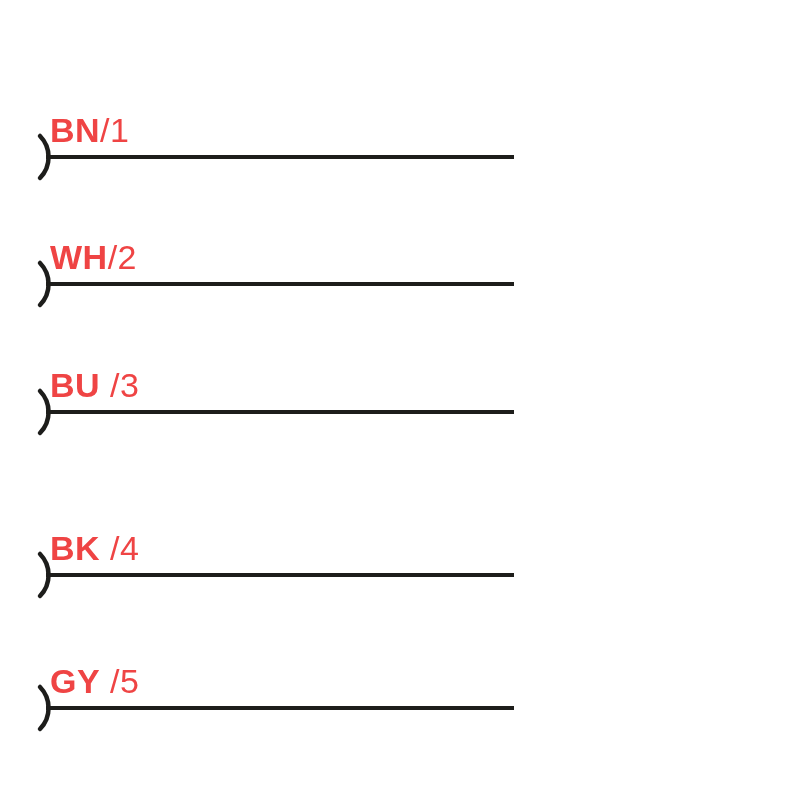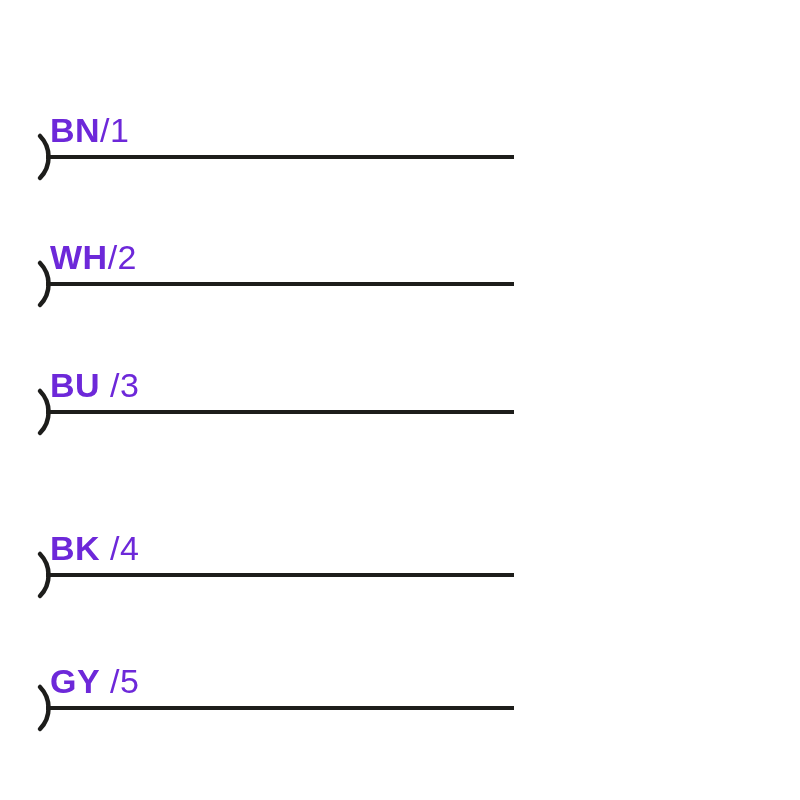--- a/index.html
+++ b/index.html
@@ -22,21 +22,21 @@
     left: 0;
     width: 800px;
     height: 0;
   }
   .wire-label {
     position: absolute;
     left: 50px;
     bottom: 10px;
     font-size: 34px;
     line-height: 1;
-    color: #6d28d9;
+    color: #ef4444;
     white-space: pre;
     letter-spacing: 0.5px;
   }
   .wire-label .code {
     font-weight: 700;
   }
   .wire-label .pin {
     font-weight: 400;
     white-space: pre;
   }

